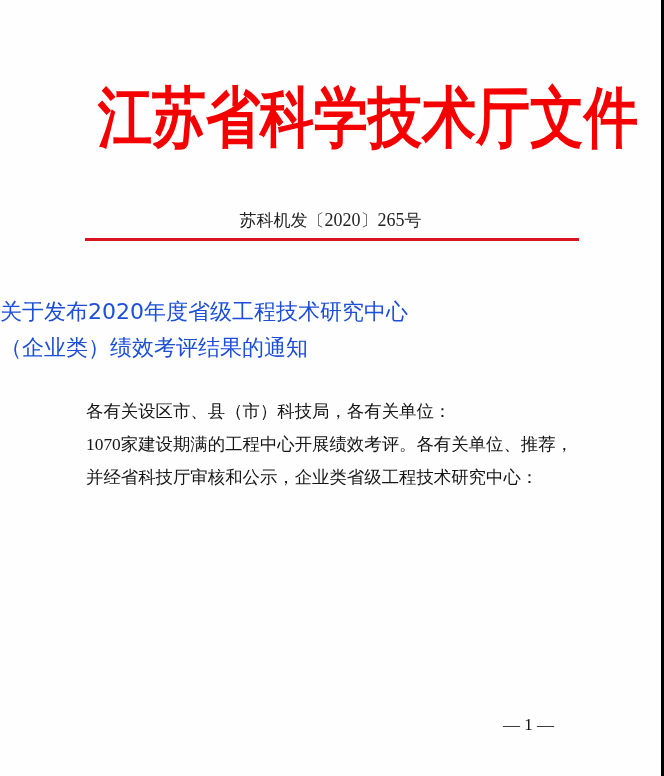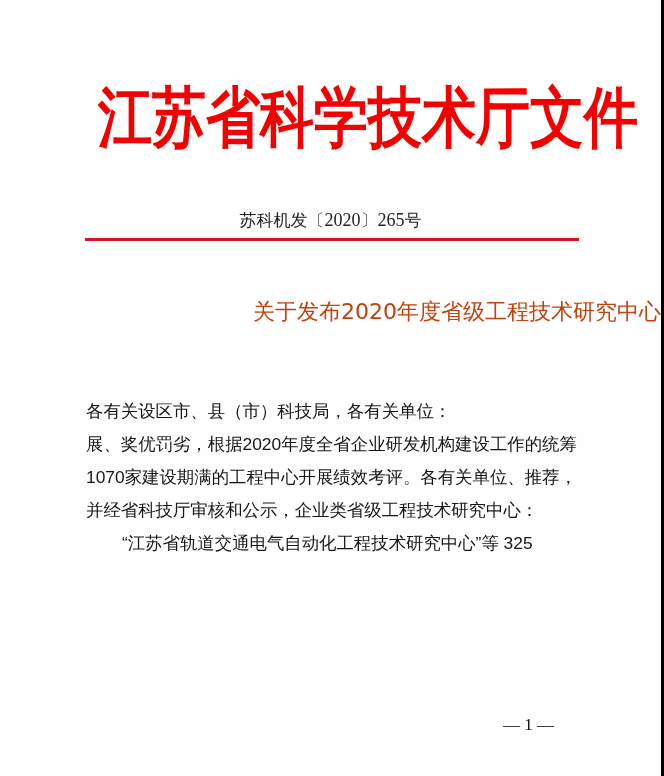--- a/index.html
+++ b/index.html
@@ -70,32 +70,32 @@
       top: 238px;
       width: 494px;
       height: 3px;
       background: #d9141f;
     }
     .title {
       position: absolute;
       left: 0;
       width: 661px;
       top: 294px;
-      text-align: right;
+      text-align: left;
       font-family: "DejaVu Sans", sans-serif;
       font-size: 22px;
       line-height: 36px;
-      color: #c2410c;
+      color: #1d4ed8;
     }
     .body-text {
       position: absolute;
       left: 86px;
       top: 395px;
       width: 500px;
-      font-family: Liberation Sans, sans-serif;
+      font-family: Liberation Serif, serif;
       font-size: 17.4px;
       line-height: 33px;
       color: #151515;
     }
     .body-text .line {
       white-space: nowrap;
       height: 33px;
     }
     .body-text .indent {
       padding-left: 36px;
@@ -129,28 +129,27 @@
   </div>
 
   <div class="doc-number">
     <span>苏科机发〔</span><span class="num">2020</span><span>〕</span><span class="num">265</span><span>号</span>
   </div>
 
   <div class="red-rule"></div>
 
   <div class="title">
     <div>关于发布2020年度省级工程技术研究中心</div>
+    <div>（企业类）绩效考评结果的通知</div>
   </div>
 
   <div class="body-text">
     <div class="line">各有关设区市、县（市）科技局，各有关单位：</div>
 
-    <div class="line">展、奖优罚劣，根据2020年度全省企业研发机构建设工作的统筹</div>
     <div class="line">1070家建设期满的工程中心开展绩效考评。各有关单位、推荐，</div>
     <div class="line">并经省科技厅审核和公示，企业类省级工程技术研究中心：</div>
 
-    <div class="line indent">“江苏省轨道交通电气自动化工程技术研究中心”等 325</div>
   </div>
 
   <div class="page-number">— 1 —</div>
 </div>
 
 <div class="edge-strip"></div>
 
 </body></html>

